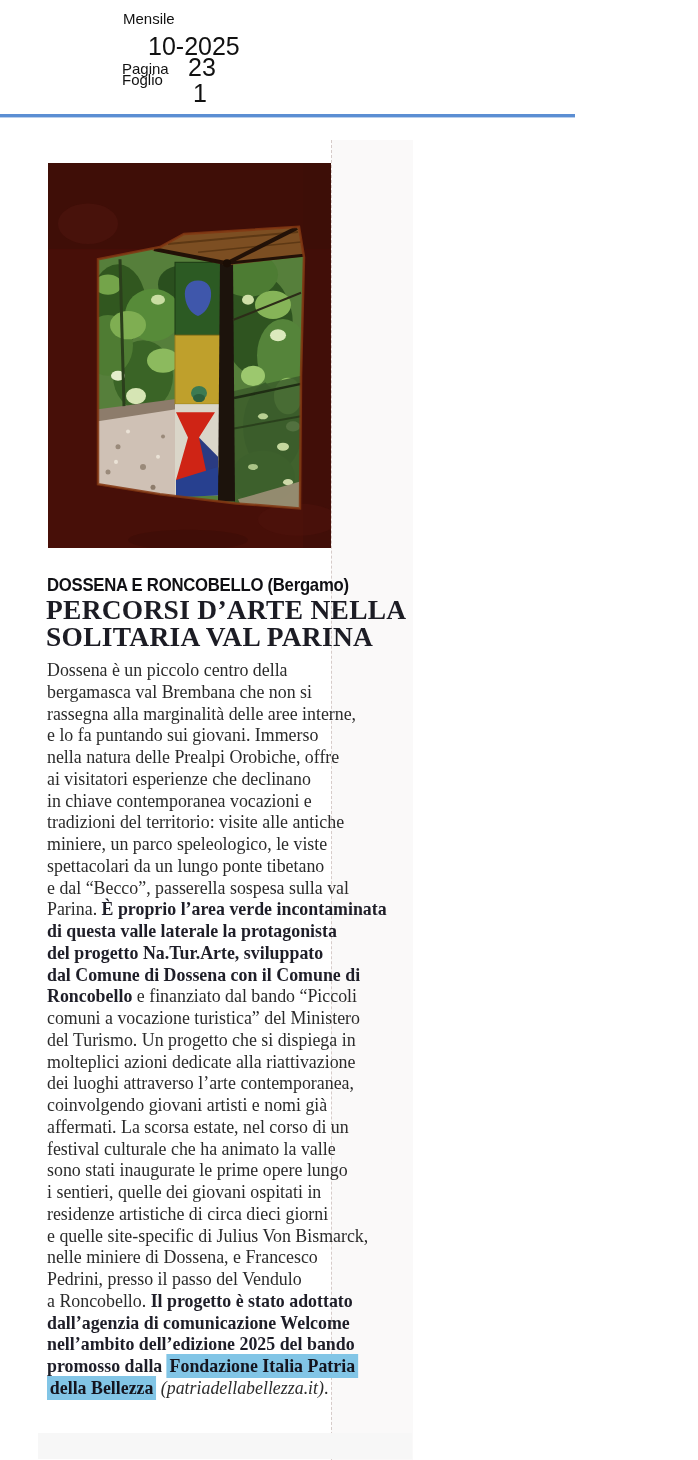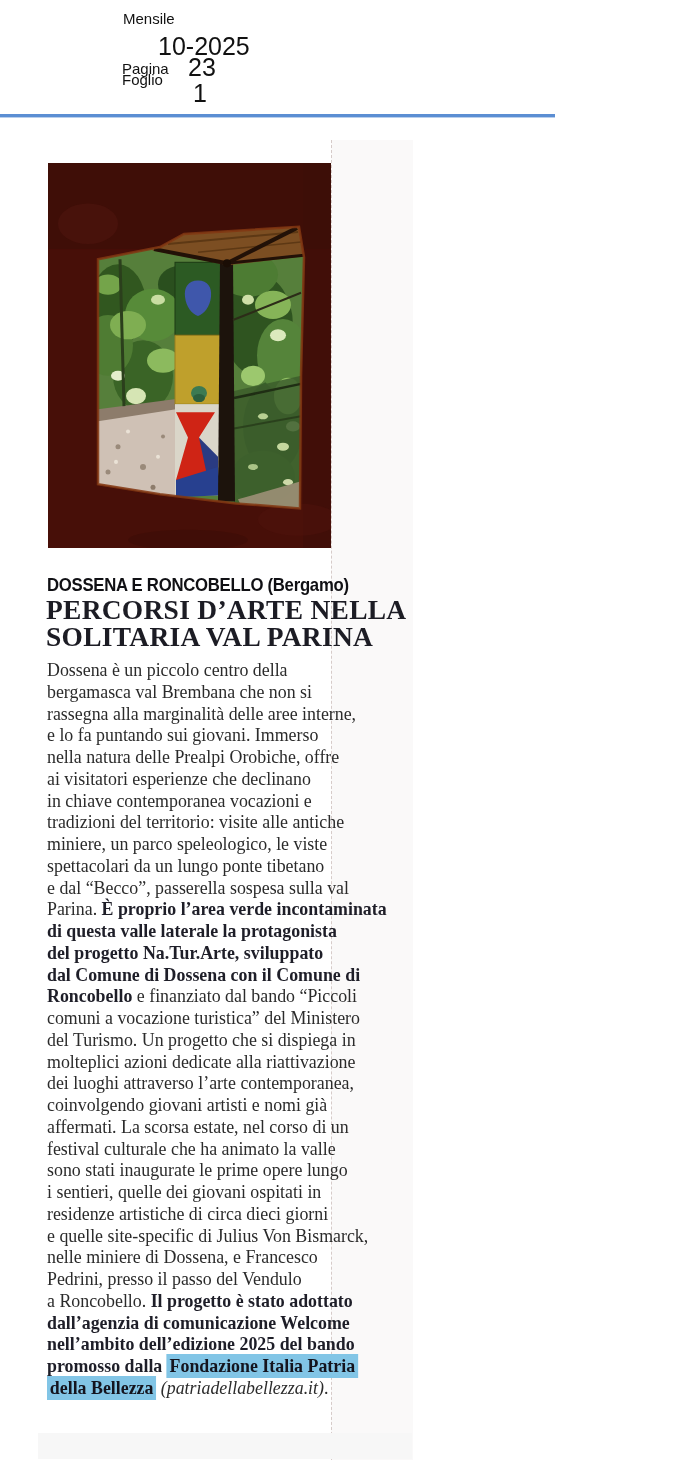--- a/index.html
+++ b/index.html
@@ -1,28 +1,28 @@
 <!DOCTYPE html>
 <html style="--highlight-blue: #82c5e6; --rule-blue: #5b8ed3; --info-red: #e44a1c; --photo-surround: #470f08;"><head>
 <meta charset="utf-8">
 <style>
   html,body{margin:0;padding:0;background:#ffffff;}
   .page{
     position:relative;width:555px;height:1460px;background:#ffffff;overflow:hidden;
-    font-family:"Liberation Sans",sans-serif;color:#1a1a1a;
+    font-family:"Liberation Sans",sans-serif;color:#1a1a1a;padding-left:20px;
   }
   
   .scan-strip{position:absolute;left:331px;top:140px;width:81px;height:1320px;
     background:#faf9f9;border-left:1px dashed #d6cbc9;}
   .bottom-scan-bar{position:absolute;left:38px;top:1433px;width:374px;height:26px;background:#f7f7f7;}
   
   .hdr-label{position:absolute;font-size:15px;color:#111;}
   .hdr-value{position:absolute;font-size:25px;color:#111;}
   .lbl-mensile{left:123px;top:10px;}
-  .val-date{left:158px;top:32px;}
+  .val-date{left:148px;top:32px;}
   .lbl-pagina{left:122px;top:60px;}
   .val-page{left:188px;top:53px;}
   .lbl-foglio{left:122px;top:71px;}
   .val-sheet{left:193px;top:79px;}
   .logo-box{position:absolute;left:420px;top:16px;width:278px;height:96px;background:#f8f8f8;}
   .logo-text{position:absolute;left:8px;top:36px;font-family:"Liberation Serif",serif;
     font-weight:bold;font-size:64px;line-height:1;color:#1b1b1b;letter-spacing:-2px;
     transform:scaleX(0.9);transform-origin:0 0;white-space:nowrap;}
   .blue-rule{position:absolute;left:0;top:114px;width:698px;height:3px;
     background:var(--rule-blue,#5b8ed3);border-bottom:1px solid #b9cfec;}

